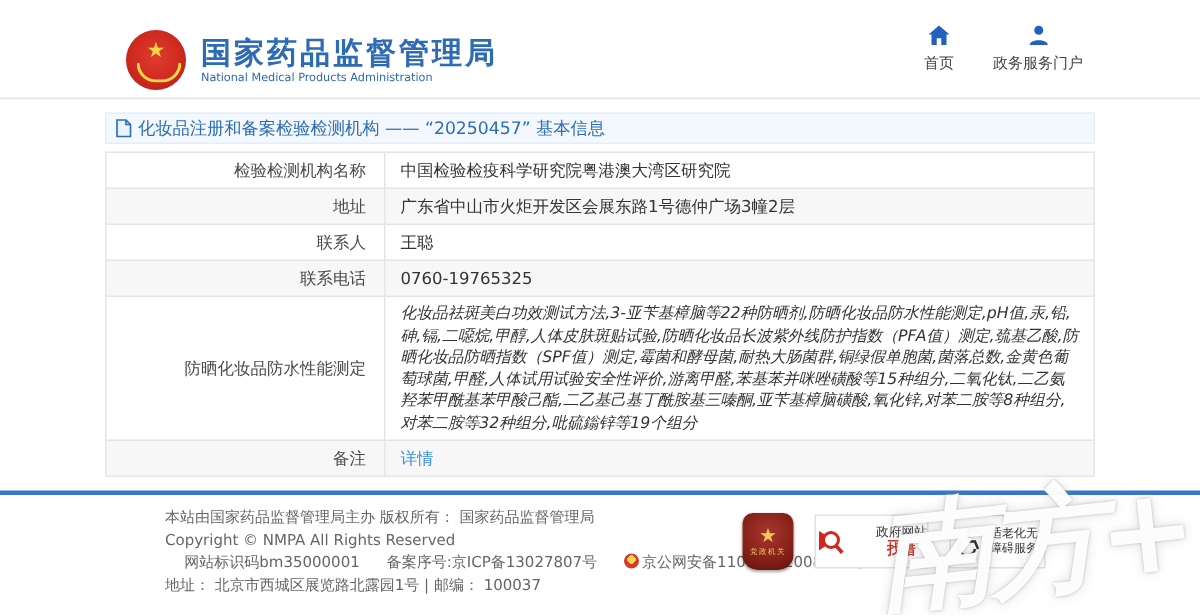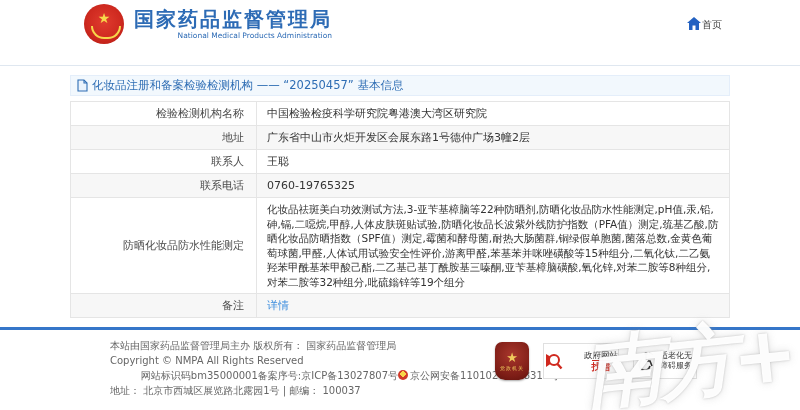--- a/index.html
+++ b/index.html
@@ -3,61 +3,61 @@
 <meta charset="utf-8">
 <style>
   * { margin:0; padding:0; box-sizing:border-box; }
   html,body { width:800px; height:410px; overflow:hidden; background:#fff;
     font-family:"DejaVu Sans","Liberation Sans",sans-serif; }
   .page { position:relative; width:800px; height:410px; background:#fff; }
 
   
   .header { position:absolute; top:0; left:0; width:800px; height:66px; background:#fff;
     border-bottom:1px solid #dfe7f0; }
-  .brand { position:absolute; left:84px; top:4px; display:flex; align-items:center;text-align:right; }
+  .brand { position:absolute; left:84px; top:20px; display:flex; align-items:center; }
   .emblem { width:40px; height:40px; border-radius:50%;
     background:radial-gradient(circle at 50% 45%, #e03b2e 0%, #cf2a20 55%, #b01810 100%);
     position:relative; flex:0 0 auto; }
   .emblem::before { content:"★"; position:absolute; left:0; right:0; top:6px; text-align:center;
     color:#f7d74a; font-size:14px; }
   .emblem::after { content:""; position:absolute; left:7px; top:22px; width:26px; height:11px;
     border:2px solid #f7d74a; border-top:none; border-radius:0 0 16px 16px; }
   .brand-text { margin-left:10px; }
   .brand-cn { color:#2d6bb5; font-size:20px; font-weight:bold; letter-spacing:2px; line-height:24px; }
   .brand-en { color:#2d6bb5; font-size:7.5px; line-height:10px; }
   .section-tag { position:absolute; left:266px; top:24px; display:flex; align-items:center;
     color:#3a3a3a; font-size:14px; font-weight:bold; }
   .section-tag svg { margin-right:5px; }
   .top-nav { position:absolute; right:78px; top:14px; display:flex; gap:26px; }
-  .nav-item { display:flex; flex-direction:row; align-items:center; cursor:pointer; }
+  .nav-item { display:flex; flex-direction:column; align-items:center; cursor:pointer; }
   .nav-item .nav-ico { height:18px; display:flex; align-items:center; }
   .nav-item .nav-label { margin-top:3px; font-size:10px; color:#444; }
 
   
   .content { position:absolute; left:70px; top:75px; width:660px; }
   .page-titlebar { height:21px; background:#f2f8fd; border:1px solid #e4eefa;
     display:flex; align-items:center; padding:0 6px; }
   .page-titlebar .doc-ico { margin-right:4px; display:flex; }
   .page-title { color:#2e6db4; font-size:11.5px; }
 
   table.info { width:660px; margin-top:5px; border-collapse:collapse; table-layout:fixed; }
   table.info td { border:1px solid #e5e5e5; font-size:11px; vertical-align:middle; }
   table.info td.lbl { width:186px; text-align:right; padding:4px 12px 4px 4px; color:#4a4a4a; }
   table.info td.val { padding:4px 10px; color:#333; text-align:left; }
   table.info tr:nth-child(even) { background:#f7f7f7; }
   table.info tr:nth-child(odd) { background:#ffffff; }
-  td.val.long { font-size:10.5px; line-height:14.5px; padding:6px 10px; }
+  td.val.long { font-size:10.5px; line-height:14.5px; padding:6px 10px;font-style:italic; }
   a.detail-link { color:#3f8fde; text-decoration:none; }
 
   
   .footer { position:absolute; left:0; top:327px; width:800px; height:83px;
     border-top:3px solid #3576c9; background:#fff; }
   .footer-text { position:absolute; left:110px; top:8px; width:480px; text-align:left;
     color:#666; font-size:10px; line-height:15px; }
-  .footer-line3 { display:flex; justify-content:center; align-items:center; }
+  .footer-line3 { display:flex; justify-content:center; gap:18px; align-items:center; }
   .psb-ico { display:inline-block; width:10px; height:10px; border-radius:50%;
     background:radial-gradient(circle at 50% 40%, #f7d74a 0 35%, #d23a2a 36% 100%);
     vertical-align:-1px; margin-right:2px; }
   .footer-badges { position:absolute; left:495px; top:12px; display:flex; gap:14px; align-items:center; }
   .badge-shield { width:34px; height:38px; border-radius:7px 7px 10px 10px;
     background:radial-gradient(circle at 50% 35%, #a8362c 0%, #7d1d16 70%, #5f120d 100%);
     display:flex; flex-direction:column; align-items:center; justify-content:center;
     box-shadow:0 1px 2px rgba(0,0,0,.35); }
   .badge-shield .star { color:#f0c95c; font-size:13px; line-height:14px; }
   .badge-shield .cap { color:#f0c95c; font-size:5px; line-height:7px; letter-spacing:1px; }
@@ -91,20 +91,29 @@
       </div>
     </div>
     <div class="top-nav">
       <div class="nav-item">
         <span class="nav-ico">
           <svg width="16" height="15" viewBox="0 0 16 15">
             <path d="M8 1 L15 7 L13 7 L13 14 L9.5 14 L9.5 9.5 L6.5 9.5 L6.5 14 L3 14 L3 7 L1 7 Z" fill="#2361c1"></path>
           </svg>
         </span>
         <span class="nav-label">首页</span>
+      </div>
+      <div class="nav-item">
+        <span class="nav-ico">
+          <svg width="15" height="15" viewBox="0 0 15 15">
+            <circle cx="7.5" cy="4.2" r="3" fill="#2361c1"></circle>
+            <path d="M1.5 14 C1.5 9.8 13.5 9.8 13.5 14 Z" fill="#2361c1"></path>
+          </svg>
+        </span>
+        <span class="nav-label">政务服务门户</span>
       </div>
     </div>
   </div>
 
   <div class="content">
     <div class="page-titlebar">
       <span class="doc-ico">
         <svg width="11" height="13" viewBox="0 0 11 13">
           <path d="M1 1 h6 l3 3 v8 h-9 z" fill="#eaf3fc" stroke="#2e6db4" stroke-width="1.1"></path>
           <path d="M7 1 v3 h3" fill="none" stroke="#2e6db4" stroke-width="1.1"></path>

